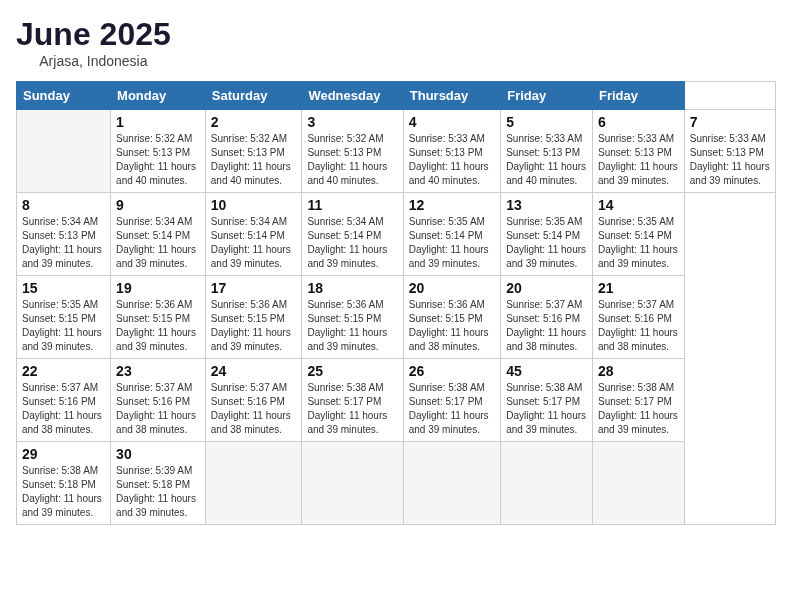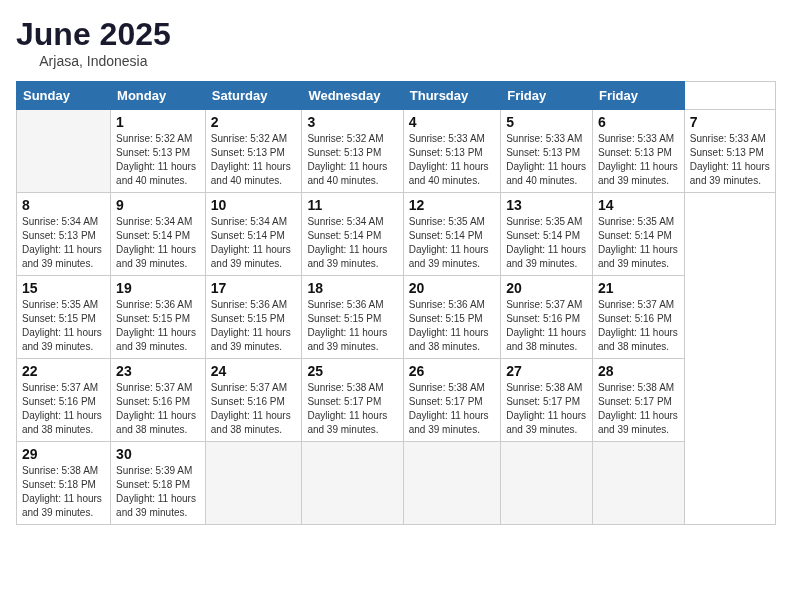--- a/index.html
+++ b/index.html
@@ -219,21 +219,21 @@
         </td>
         <td>
           <span class="day-num">25</span>
           <div class="cell-text">Sunrise: 5:38 AM<br>Sunset: 5:17 PM<br>Daylight: 11 hours and 39 minutes.</div>
         </td>
         <td>
           <span class="day-num">26</span>
           <div class="cell-text">Sunrise: 5:38 AM<br>Sunset: 5:17 PM<br>Daylight: 11 hours and 39 minutes.</div>
         </td>
         <td>
-          <span class="day-num">27</span>
+          <span class="day-num">45</span>
           <div class="cell-text">Sunrise: 5:38 AM<br>Sunset: 5:17 PM<br>Daylight: 11 hours and 39 minutes.</div>
         </td>
         <td>
           <span class="day-num">28</span>
           <div class="cell-text">Sunrise: 5:38 AM<br>Sunset: 5:17 PM<br>Daylight: 11 hours and 39 minutes.</div>
         </td>
       </tr>
       <tr class="last-row">
         <td>
           <span class="day-num">29</span>

